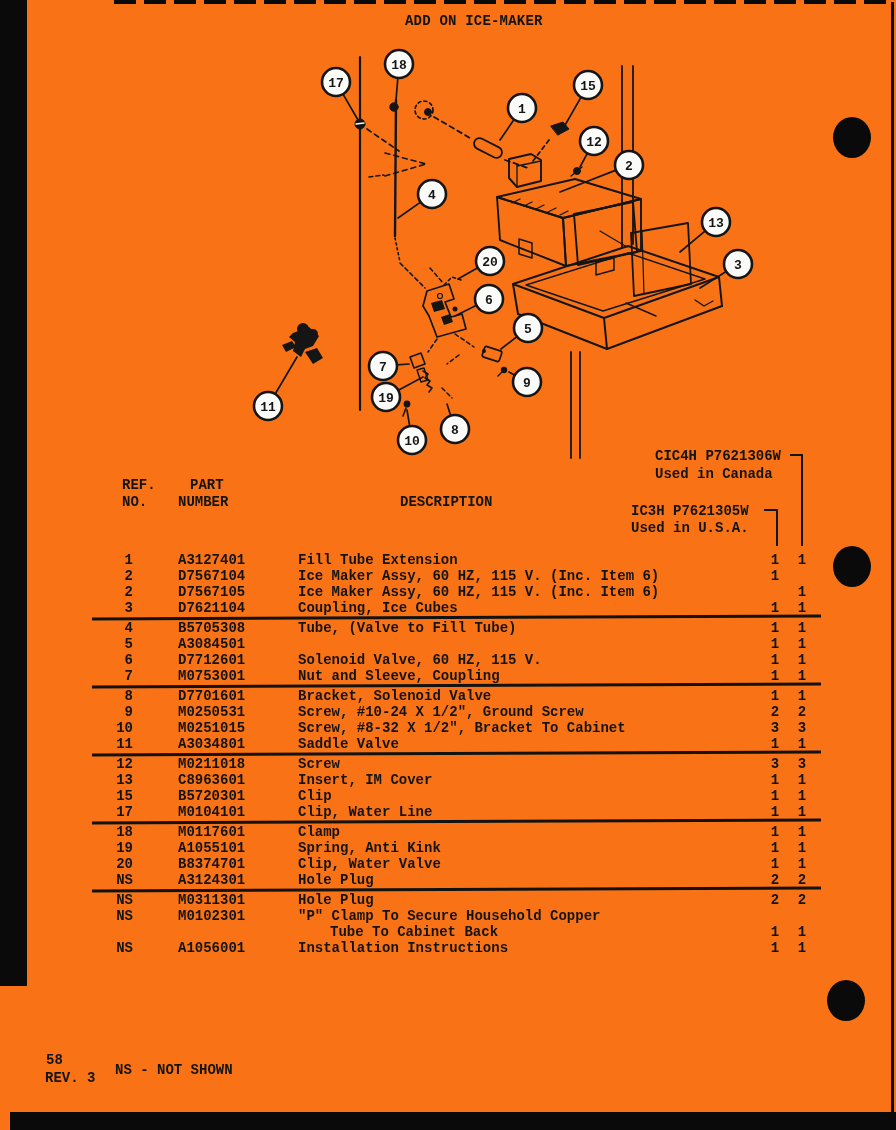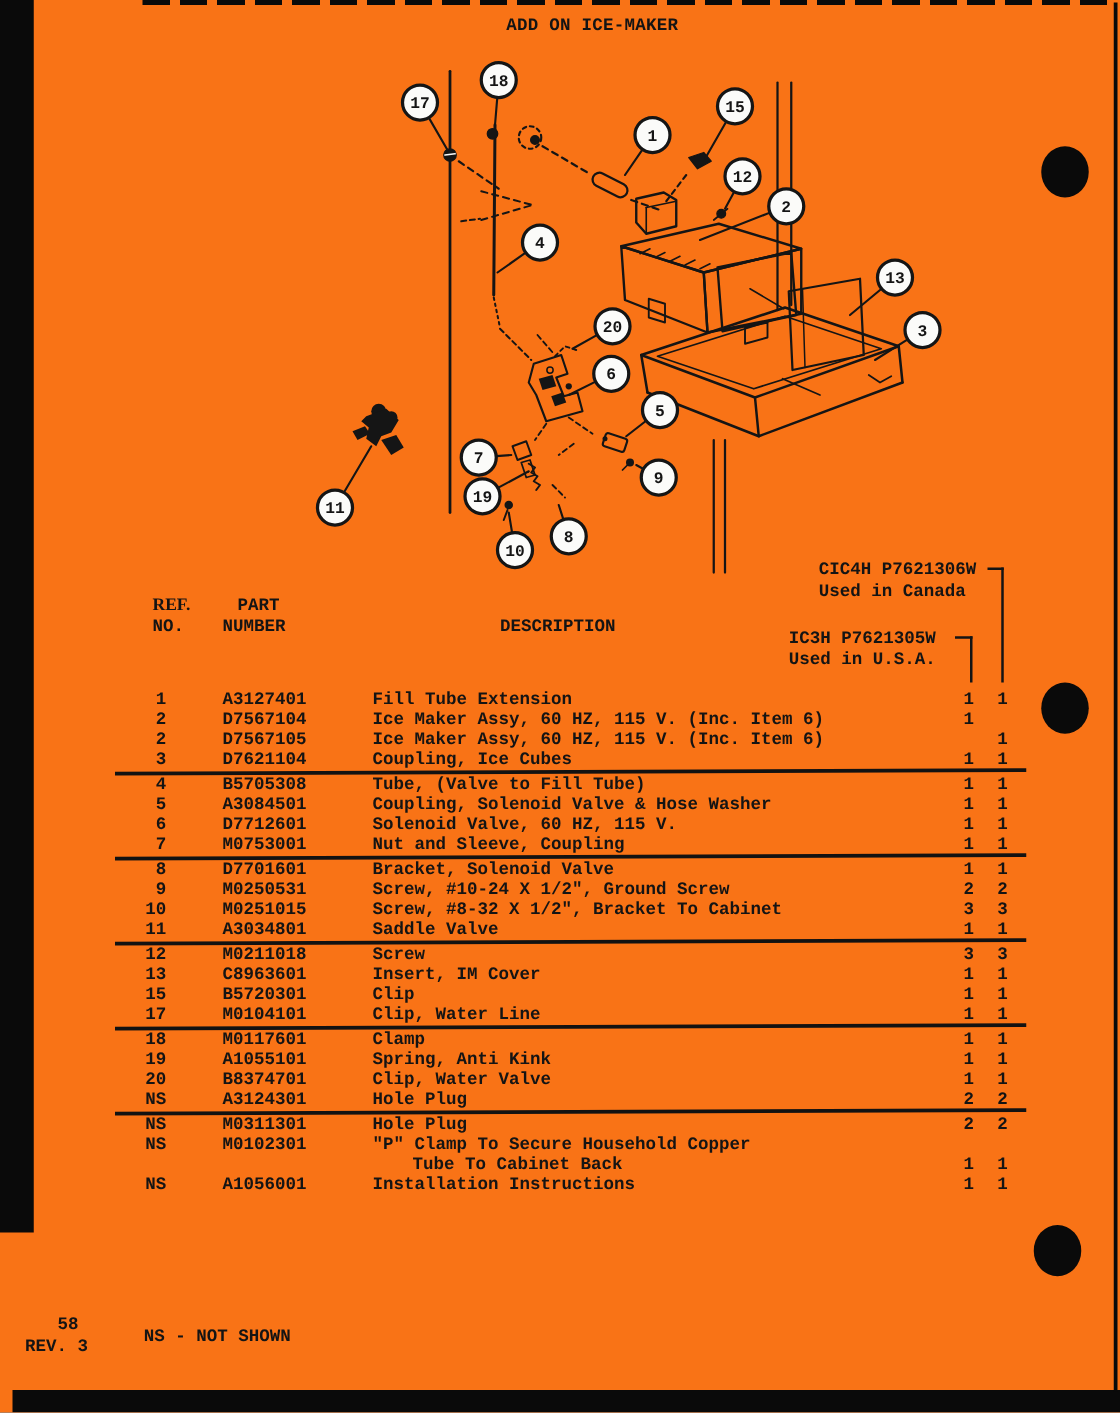--- a/index.html
+++ b/index.html
@@ -213,21 +213,21 @@
 
   <span class="t" style="left:655px;top:448px;">CIC4H P7621306W</span>
   <span class="t" style="left:655px;top:466px;">Used in Canada</span>
   <span class="t" style="left:631px;top:503px;">IC3H P7621305W</span>
   <span class="t" style="left:631px;top:520px;">Used in U.S.A.</span>
   <div class="bk" style="left:790px;top:454px;width:13px;height:2px;"></div>
   <div class="bk" style="left:801px;top:454px;width:2px;height:92px;"></div>
   <div class="bk" style="left:764px;top:509px;width:14px;height:2px;"></div>
   <div class="bk" style="left:776px;top:509px;width:2px;height:37px;"></div>
 
-  <span class="t" style="left:122px;top:477px;font-family:Liberation Serif, serif;">REF.</span>
+  <span class="t" style="left:122px;top:477px;">REF.</span>
   <span class="t" style="left:122px;top:494px;">NO.</span>
   <span class="t" style="left:190px;top:477px;">PART</span>
   <span class="t" style="left:178px;top:494px;">NUMBER</span>
   <span class="t" style="left:400px;top:494px;font-family:Liberation Mono, monospace;">DESCRIPTION</span>
 
   <div class="tablebox" id="rowsbox">
       <div class="row" style="top: 6px;">
         <span class="c-ref">1</span>
         <span class="c-part">A3127401</span>
         <span class="c-desc">Fill Tube Extension</span>
@@ -259,21 +259,20 @@
       <div class="row" style="top: 74px;">
         <span class="c-ref">4</span>
         <span class="c-part">B5705308</span>
         <span class="c-desc">Tube, (Valve to Fill Tube)</span>
         <span class="c-q1">1</span>
         <span class="c-q2">1</span>
       </div>
       <div class="row" style="top: 90px;">
         <span class="c-ref">5</span>
         <span class="c-part">A3084501</span>
-        <span class="c-desc">Coupling, Solenoid Valve &amp; Hose Washer</span>
         <span class="c-q1">1</span>
         <span class="c-q2">1</span>
       </div>
       <div class="row" style="top: 106px;">
         <span class="c-ref">6</span>
         <span class="c-part">D7712601</span>
         <span class="c-desc">Solenoid Valve, 60 HZ, 115 V.</span>
         <span class="c-q1">1</span>
         <span class="c-q2">1</span>
       </div>
@@ -397,15 +396,15 @@
         <span class="c-ref">NS</span>
         <span class="c-part">A1056001</span>
         <span class="c-desc">Installation Instructions</span>
         <span class="c-q1">1</span>
         <span class="c-q2">1</span>
       </div>
     </div>
 
   <span class="t" style="left:115px;top:1062px;">NS - NOT SHOWN</span>
   <span class="t" style="left:46px;top:1052px;text-align:center;">58</span>
-  <span class="t" style="left:20px;top:1070px;">REV. 3</span>
+  <span class="t" style="left:45px;top:1070px;">REV. 3</span>
 
 </div>
 
 </body></html>

